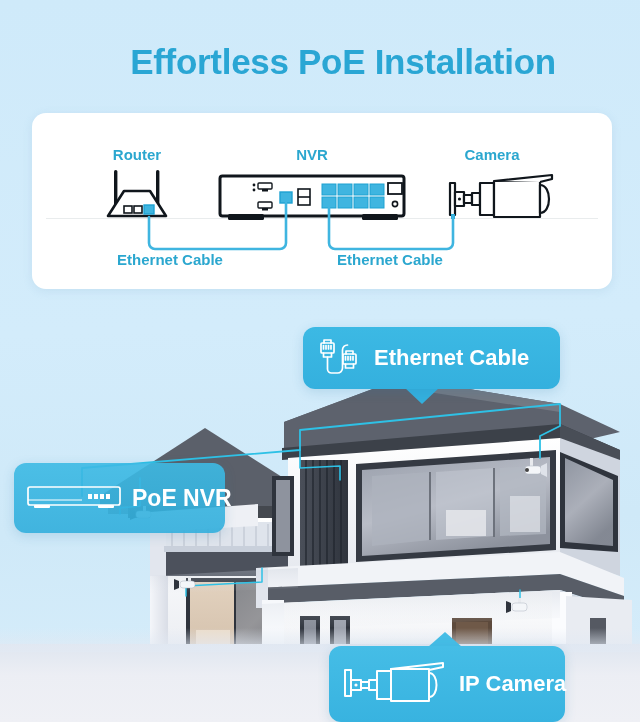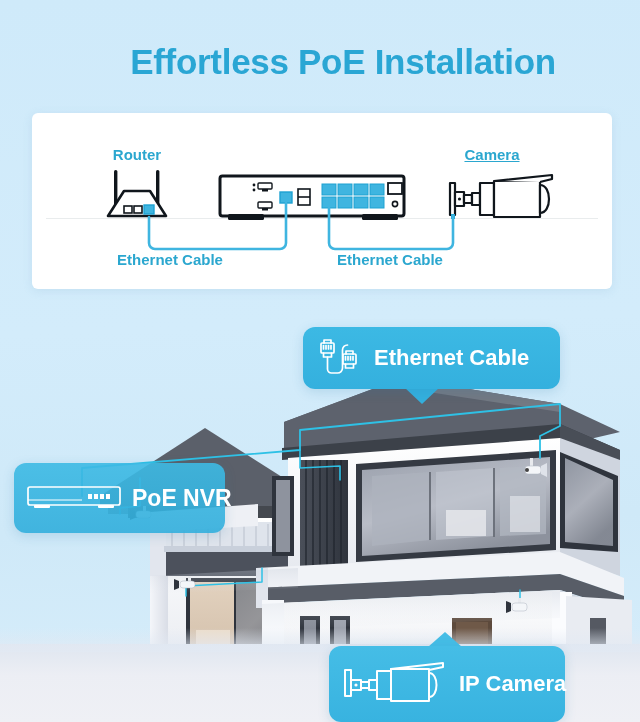--- a/index.html
+++ b/index.html
@@ -17,21 +17,21 @@
        background:linear-gradient(180deg,#dfe6f0 0%,#eceef4 40%,#eff0f5 100%);}
   .ground:after{content:"";position:absolute;left:0;top:-16px;width:100%;height:24px;
        background:linear-gradient(180deg,rgba(223,231,242,0) 0%,rgba(226,233,243,.85) 100%);}
 
   
   .headline{position:absolute;left:0;top:42px;width:640px;text-align:center;
     font-size:35px;line-height:40px;font-weight:bold;color:#2aa6d4;letter-spacing:-.3px;margin-left:23px;}
 
   
   .card{position:absolute;left:32px;top:113px;width:580px;height:176px;background:#fff;
-        border-radius:6px;box-shadow:0 2px 10px rgba(110,160,190,.16);}
+        border-radius:14px;box-shadow:0 2px 10px rgba(110,160,190,.16);}
   .dev-label{position:absolute;font-size:15px;font-weight:bold;color:#2ba7cf;
         text-align:center;white-space:nowrap;}
   .cable-label{position:absolute;font-size:15px;font-weight:bold;color:#2ba7cf;
         text-align:center;white-space:nowrap;}
   .baseline{position:absolute;left:14px;top:105px;width:552px;height:1px;background:#e9eced;}
   .svgwrap{position:absolute;left:0;top:0;width:580px;height:176px;}
 
   
   .photo{position:absolute;left:0;top:300px;width:640px;height:422px;}
 
@@ -254,21 +254,22 @@
   </div>
 
   <div class="ground"></div>
 
   <div class="headline">Effortless PoE Installation</div>
 
   <div class="card">
     <div class="baseline"></div>
 
     <div class="dev-label" style="left:45px;top:33px;width:120px;">Router</div>
-    <div class="dev-label" style="left:400px;top:33px;width:120px;text-decoration:underline;">Camera</div>
+    <div class="dev-label" style="left:220px;top:33px;width:120px;">NVR</div>
+    <div class="dev-label" style="left:400px;top:33px;width:120px;">Camera</div>
 
     <div class="cable-label" style="left:38px;top:138px;width:200px;">Ethernet Cable</div>
     <div class="cable-label" style="left:258px;top:138px;width:200px;">Ethernet Cable</div>
 
     <svg class="svgwrap" viewBox="0 0 580 176">
 
       <g>
         <rect x="82" y="57" width="3.4" height="46" rx="1.6" fill="#10161c"></rect>
         <rect x="124" y="57" width="3.4" height="46" rx="1.6" fill="#10161c"></rect>
         <path d="M78,104 H132 L148,103 V104.6 L150,105.6 H58 L60,104.6 Z" fill="none"></path>

